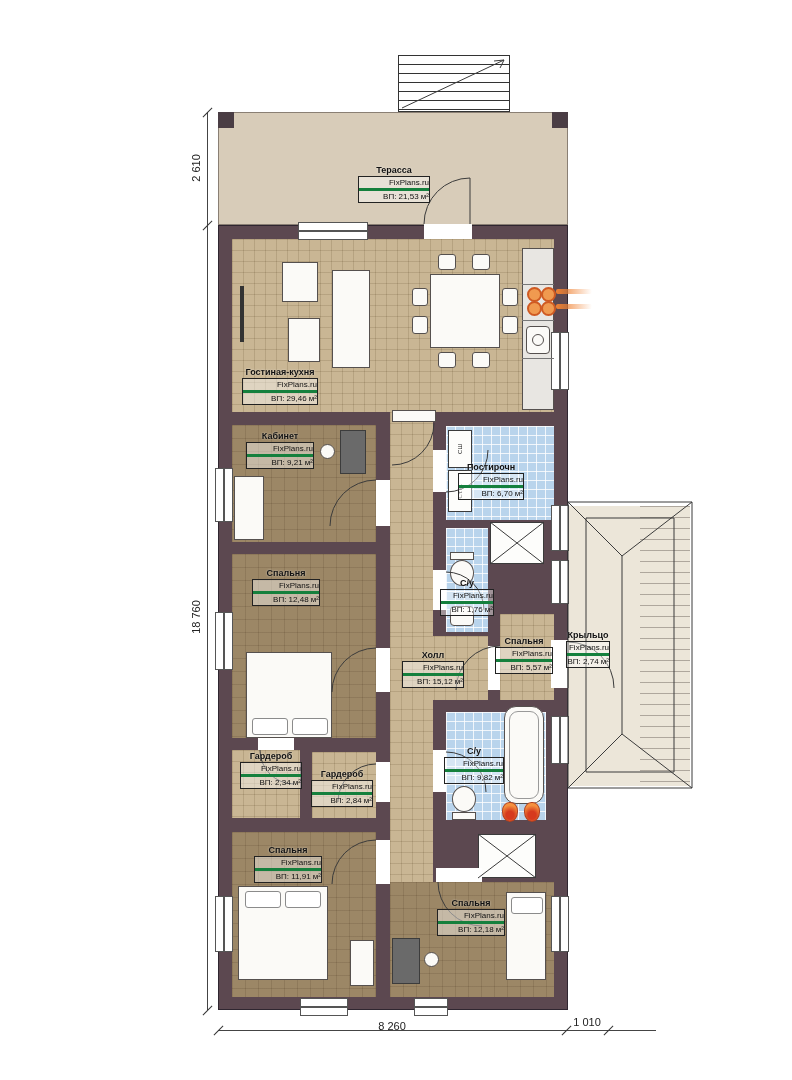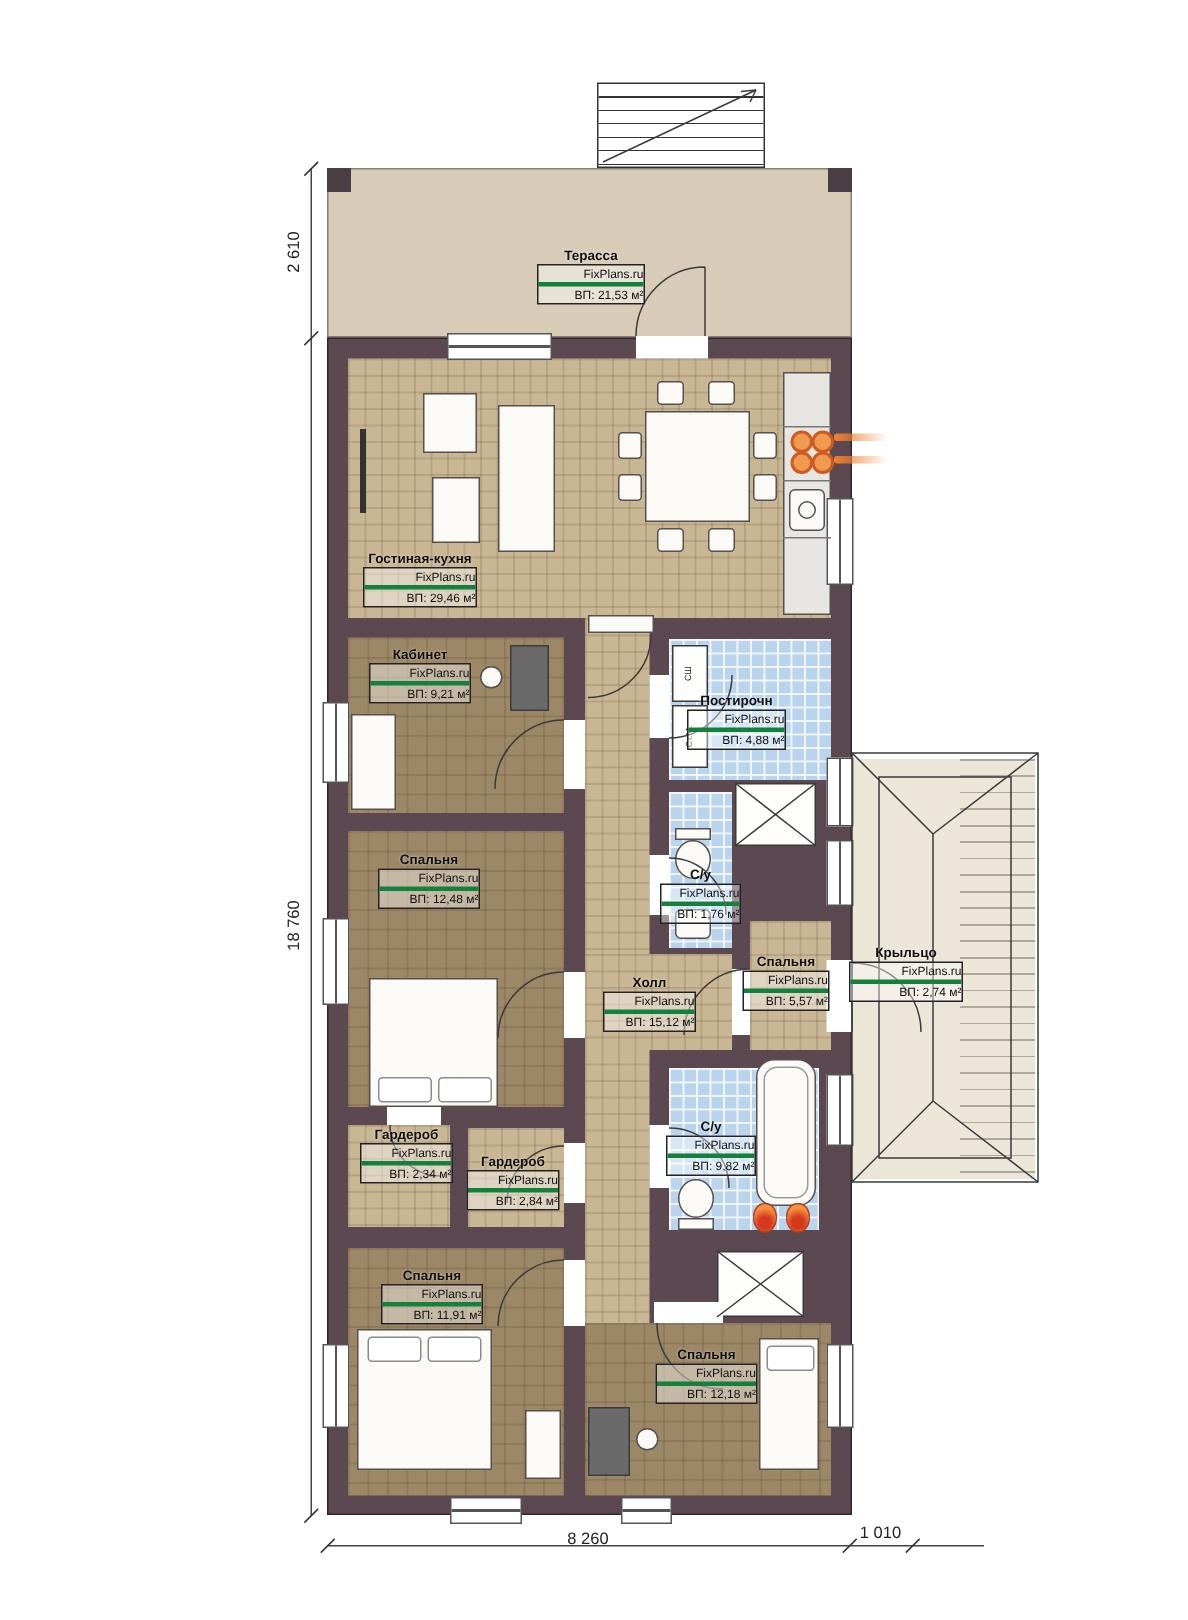--- a/index.html
+++ b/index.html
@@ -255,21 +255,21 @@
     <div class="lbl-box">
       <div class="lbl-row">FixPlans.ru</div>
       <div class="lbl-row">ВП: 12,48 м²</div>
     </div>
   </div>
 
   <div class="lbl" style="left:458px;top:462px;width:66px">
     <div class="lbl-name">Постирочн</div>
     <div class="lbl-box">
       <div class="lbl-row">FixPlans.ru</div>
-      <div class="lbl-row">ВП: 4,88 м²</div>
+      <div class="lbl-row">ВП: 6,70 м²</div>
     </div>
   </div>
 
   <div class="lbl" style="left:440px;top:578px;width:54px">
     <div class="lbl-name">С/у</div>
     <div class="lbl-box">
       <div class="lbl-row">FixPlans.ru</div>
       <div class="lbl-row">ВП: 1,76 м²</div>
     </div>
   </div>
@@ -283,21 +283,21 @@
   </div>
 
   <div class="lbl" style="left:495px;top:636px;width:58px">
     <div class="lbl-name">Спальня</div>
     <div class="lbl-box">
       <div class="lbl-row">FixPlans.ru</div>
       <div class="lbl-row">ВП: 5,57 м²</div>
     </div>
   </div>
 
-  <div class="lbl" style="left:566px;top:630px;width:76px">
+  <div class="lbl" style="left:566px;top:630px;width:44px">
     <div class="lbl-name">Крыльцо</div>
     <div class="lbl-box">
       <div class="lbl-row">FixPlans.ru</div>
       <div class="lbl-row">ВП: 2,74 м²</div>
     </div>
   </div>
 
   <div class="lbl" style="left:240px;top:751px;width:62px">
     <div class="lbl-name">Гардероб</div>
     <div class="lbl-box">

